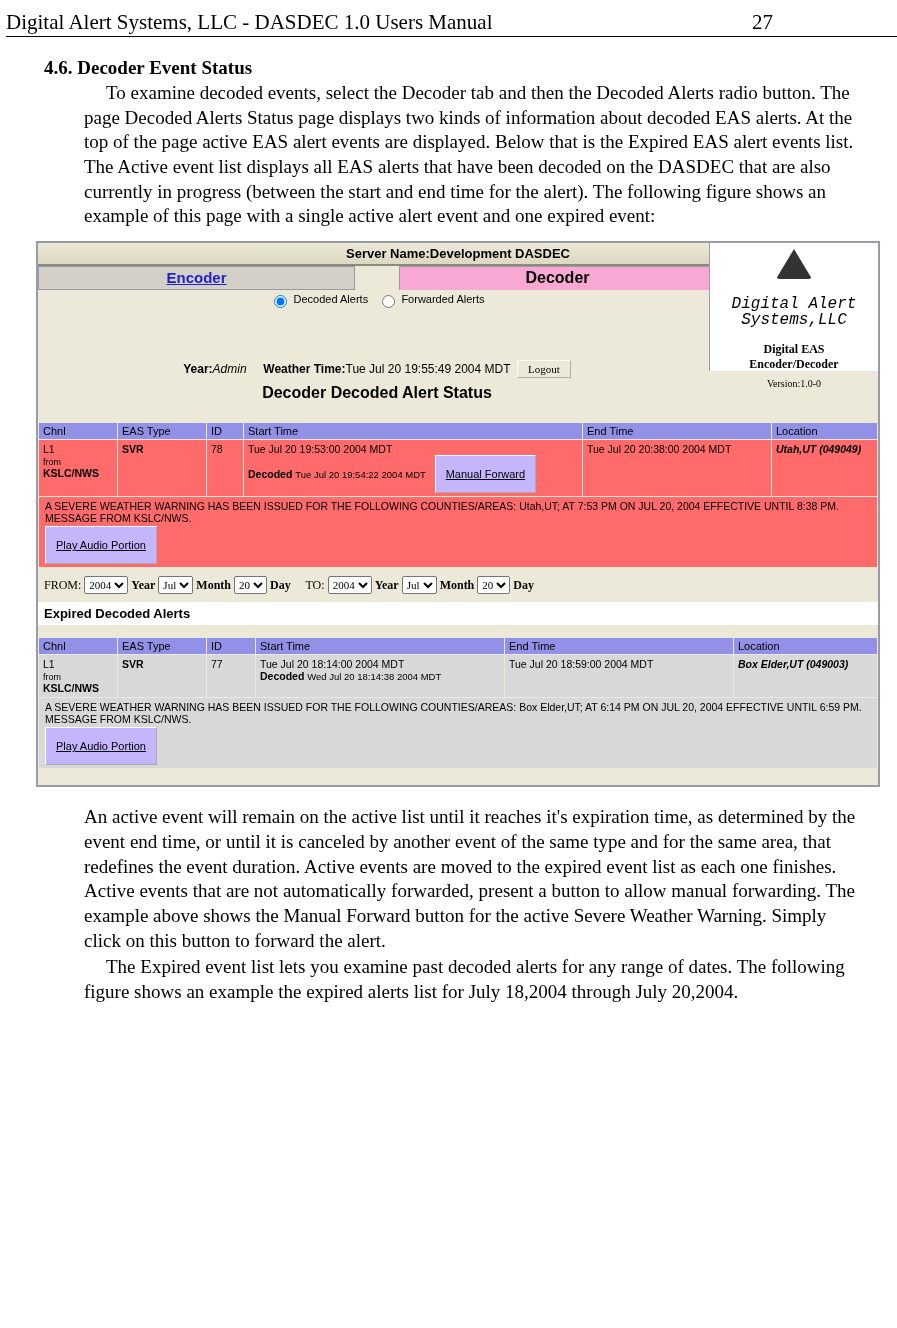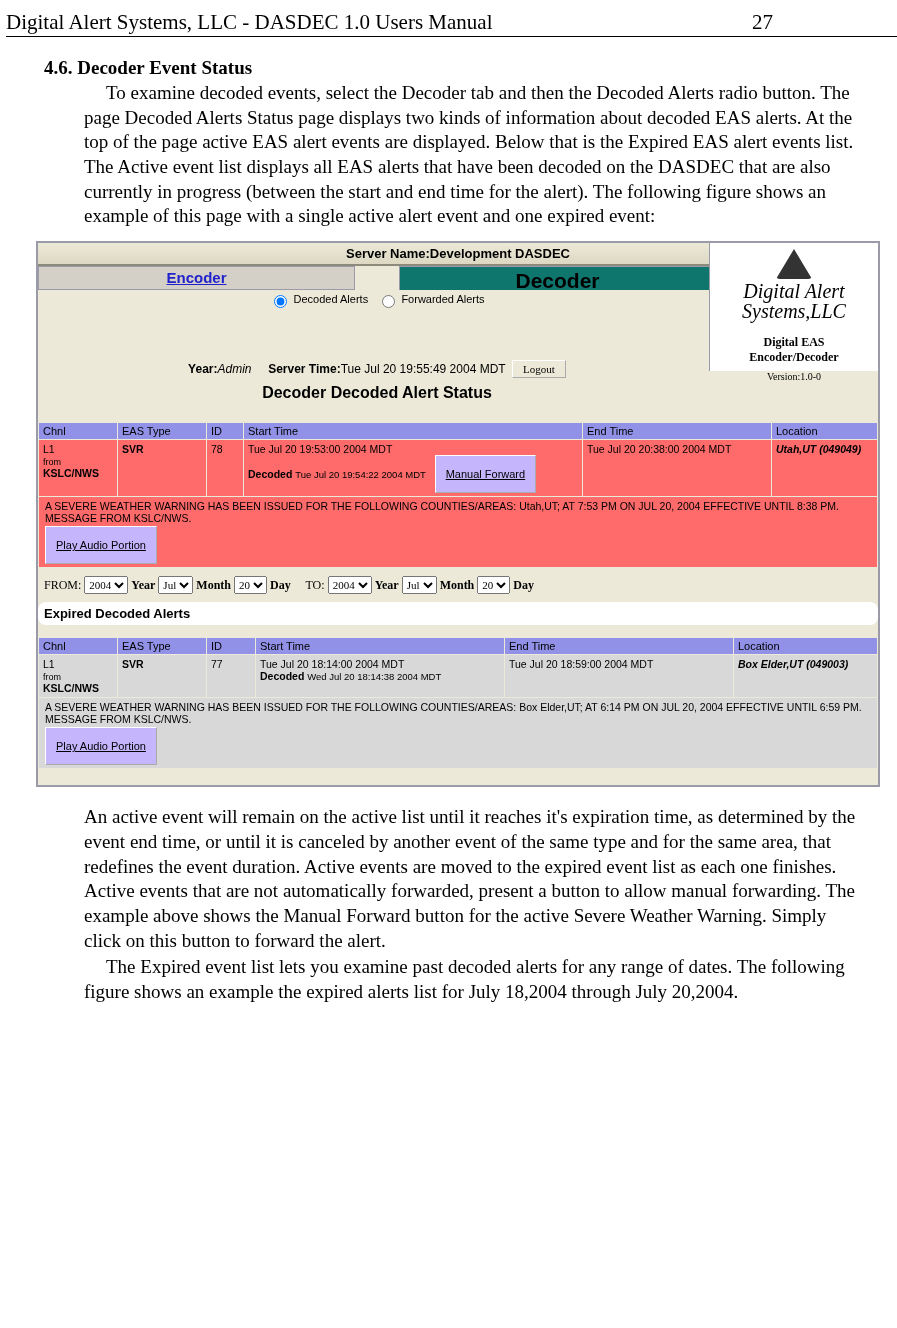--- a/index.html
+++ b/index.html
@@ -7,21 +7,21 @@
   .content { padding: 0 40px 0 78px; }
   .section-title { font-weight:bold; font-size:19px; margin-bottom:2px; }
   .para { font-size:19px; line-height:1.3; margin-bottom:8px;}
   .indent { text-indent: 22px; }
   .screenshot { border:2px solid #9a9aa8; background:#ece9d8; margin:12px auto 18px 30px; font-family: Verdana, Arial, sans-serif; font-size:11px; color:#000; width:840px; }
   .ss-top { background: linear-gradient(#ece9d8,#dcd8c2); border-bottom:2px solid #8c8a7a; padding:3px 0; text-align:center; }
   .ss-servername { font-weight:bold; font-size:13px;}
   .tabrow { display:flex; height:24px; align-items:stretch;gap:44px; }
   .tab { flex:1; text-align:center; border:1px solid #9a9aa8; background:#d4d0c8; font-size:15px; padding-top:2px; font-weight:bold;}
   .tab.link { color:#2222cc; text-decoration:underline; cursor:pointer;}
-  .tab.active { background:#0f766e; font-size:21px; font-weight:bold; border-bottom:none;}
+  .tab.active { background:#f9a8d4; font-size:16px; font-weight:bold; border-bottom:none;}
   .subradio { text-align:center; font-size:11px; padding:2px 0;}
   .logo-cell { position:absolute; right:0; top:0; width:160px; height:120px; background:#fff; border-left:1px solid #9a9aa8; font-family:serif; text-align:center; padding:4px;}
   .logo-cell .cone { width:0;height:0;border-left:18px solid transparent;border-right:18px solid transparent;border-bottom:30px solid #333; margin:2px auto 0 auto; border-radius:4px;}
   .rel { position:relative; }
   .userline { text-align:center; font-size:12px; padding:10px 0 4px 0;}
   .btn { background:#ece9d8; border:1px outset #fff; padding:2px 10px; font-size:11px; font-family:Verdana;margin-top:40px;}
   .statusbar { text-align:center; font-weight:bold; font-size:16px; background:#ece9d8; padding:2px 0 6px 0;}
   .blackband { background:#01016c; color:#fff; font-weight:bold; font-size:13px; padding:2px 6px;}
   table.alerts { width:100%; border-collapse:collapse; font-size:10.5px;}
   table.alerts th { background:#9191e8; color:#000; text-align:left; font-weight:normal; padding:2px 4px; border:1px solid #ece9d8; font-size:11px;}
@@ -57,29 +57,29 @@
         <div class="tab active">Decoder</div>
       </div>
       <div class="subradio">
         <label><input type="radio" checked="" style="vertical-align: middle;"> <span>Decoded Alerts</span></label>
         &nbsp;
         <label><input type="radio" style="vertical-align: middle;"> <span>Forwarded Alerts</span></label>
       </div>
       <div class="userline">
         <b>Year:</b><i>Admin</i>
         &nbsp;&nbsp;&nbsp;
-        <b>Server Time:</b><span>Tue Jul 20 19:55:49 2004 MDT</span>
+        <b>Weather Time:</b><span>Tue Jul 20 19:55:49 2004 MDT</span>
         &nbsp;<button class="btn">Logout</button>
       </div>
       <div class="statusbar">Decoder Decoded Alert Status</div>
     </div>
 
     <div class="logo-cell">
       <div class="cone"></div>
-      <div style="font-style:italic;font-family:Liberation Serif, serif;font-size:20px;line-height:1;margin-top:2px;">
+      <div style="font-style:italic;font-family:Liberation Mono, monospace;font-size:16px;line-height:1;margin-top:17px;">
         <span>Digital Alert</span><br><span>Systems,LLC</span>
       </div>
       <div style="font-weight:bold;font-size:12px;margin-top:14px;"><span>Digital EAS</span><br><span>Encoder/Decoder</span></div>
       <div class="versiontxt" style="margin-top:6px;">Version:1.0-0</div>
     </div>
   </div>
 
   <div style="height:14px;background:#ece9d8;"></div>
   <table class="alerts">
     <tbody>
@@ -123,21 +123,21 @@
     &nbsp;&nbsp;&nbsp;
     <span>TO:</span>
     <select class="tiny"><option>2004</option></select>
     <b>Year</b>
     <select class="tiny"><option>Jul</option></select>
     <b>Month</b>
     <select class="tiny"><option>20</option></select>
     <b>Day</b>
   </div>
 
-  <div style="background:#fff;color:#000;font-weight:bold;font-size:13px;padding:4px 6px;border-radius:8px;">Expired Decoded Alerts</div>
+  <div style="background:#fff;color:#000;font-weight:bold;font-size:13px;padding:4px 6px;">Expired Decoded Alerts</div>
   <div style="height:12px;background:#ece9d8;"></div>
   <table class="alerts">
     <tbody>
         <tr>
       <th style="width:70px;">Chnl</th>
       <th style="width:80px;">EAS Type</th>
       <th style="width:40px;">ID</th>
       <th style="width:240px;">Start Time</th>
       <th style="width:220px;">End Time</th>
       <th>Location</th>

